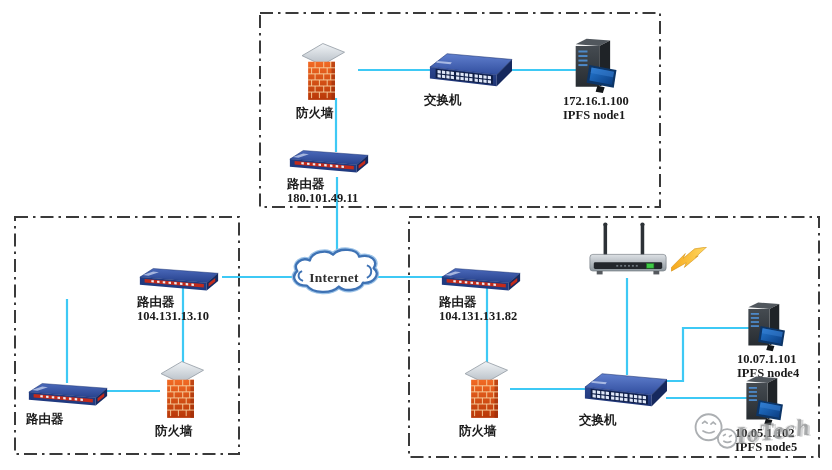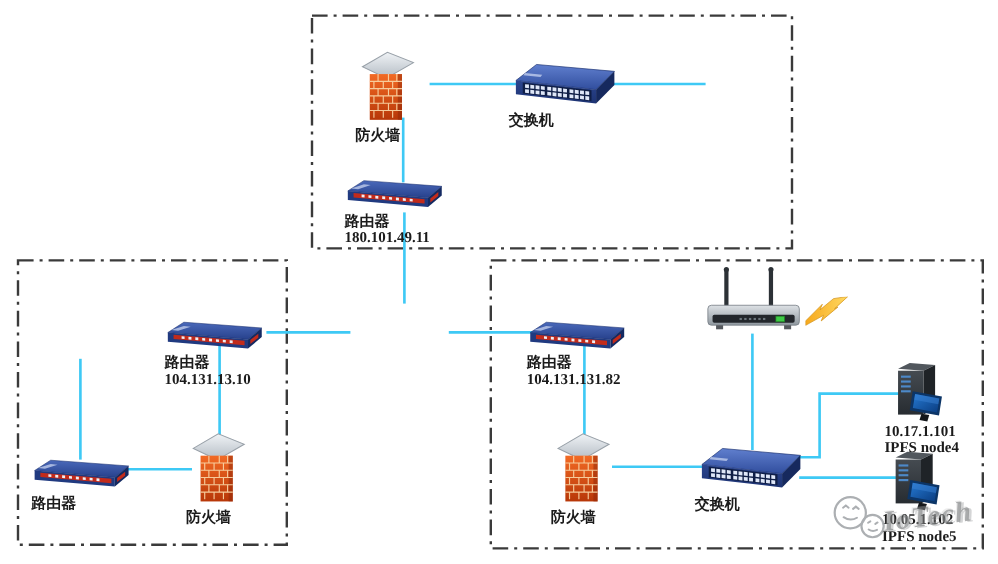--- a/index.html
+++ b/index.html
@@ -238,29 +238,42 @@
     <div class="lbl">防火墙</div>
   </div>
 
   <div class="node" style="left:424px;top:48px;width:92px">
     <svg class="icon" width="92" height="42">
         <use href="#sym-switch"></use>
       </svg>
     <div class="lbl" style="margin-top:3px">交换机</div>
   </div>
 
+  <div class="node" style="left:563px;top:36px;width:96px">
+    <svg class="icon" width="58" height="58">
+        <use href="#sym-server"></use>
+      </svg>
+    <div class="lbl">172.16.1.100</div>
+    <div class="lbl">IPFS node1</div>
+  </div>
 
   <div class="node" style="left:287px;top:146px;width:98px">
     <svg class="icon" width="84" height="31">
         <use href="#sym-router"></use>
       </svg>
     <div class="lbl">路由器</div>
     <div class="lbl">180.101.49.11</div>
   </div>
 
+  <div class="cloud" style="left:282px;top:246px;width:104px;height:58px">
+    <svg class="icon" width="104" height="58">
+        <use href="#sym-cloud"></use>
+      </svg>
+    <span class="cloud-text">Internet</span>
+  </div>
 
 
   <div class="node" style="left:137px;top:264px;width:92px">
     <svg class="icon" width="84" height="31">
         <use href="#sym-router"></use>
       </svg>
     <div class="lbl">路由器</div>
     <div class="lbl">104.131.13.10</div>
   </div>
 
@@ -296,21 +309,21 @@
     <svg class="icon" width="36" height="26">
         <use href="#sym-bolt"></use>
       </svg>
   </div>
 
 
   <div class="node" style="left:737px;top:300px;width:78px">
     <svg class="icon" width="52" height="52">
         <use href="#sym-server"></use>
       </svg>
-    <div class="lbl">10.17.1.101</div>
+    <div class="lbl">10.07.1.101</div>
     <div class="lbl">IPFS node4</div>
   </div>
 
   <div class="node" style="left:735px;top:374px;width:78px">
     <svg class="icon" width="52" height="52">
         <use href="#sym-server"></use>
       </svg>
     <div class="lbl">10.05.1.102</div>
     <div class="lbl">IPFS node5</div>
   </div>

